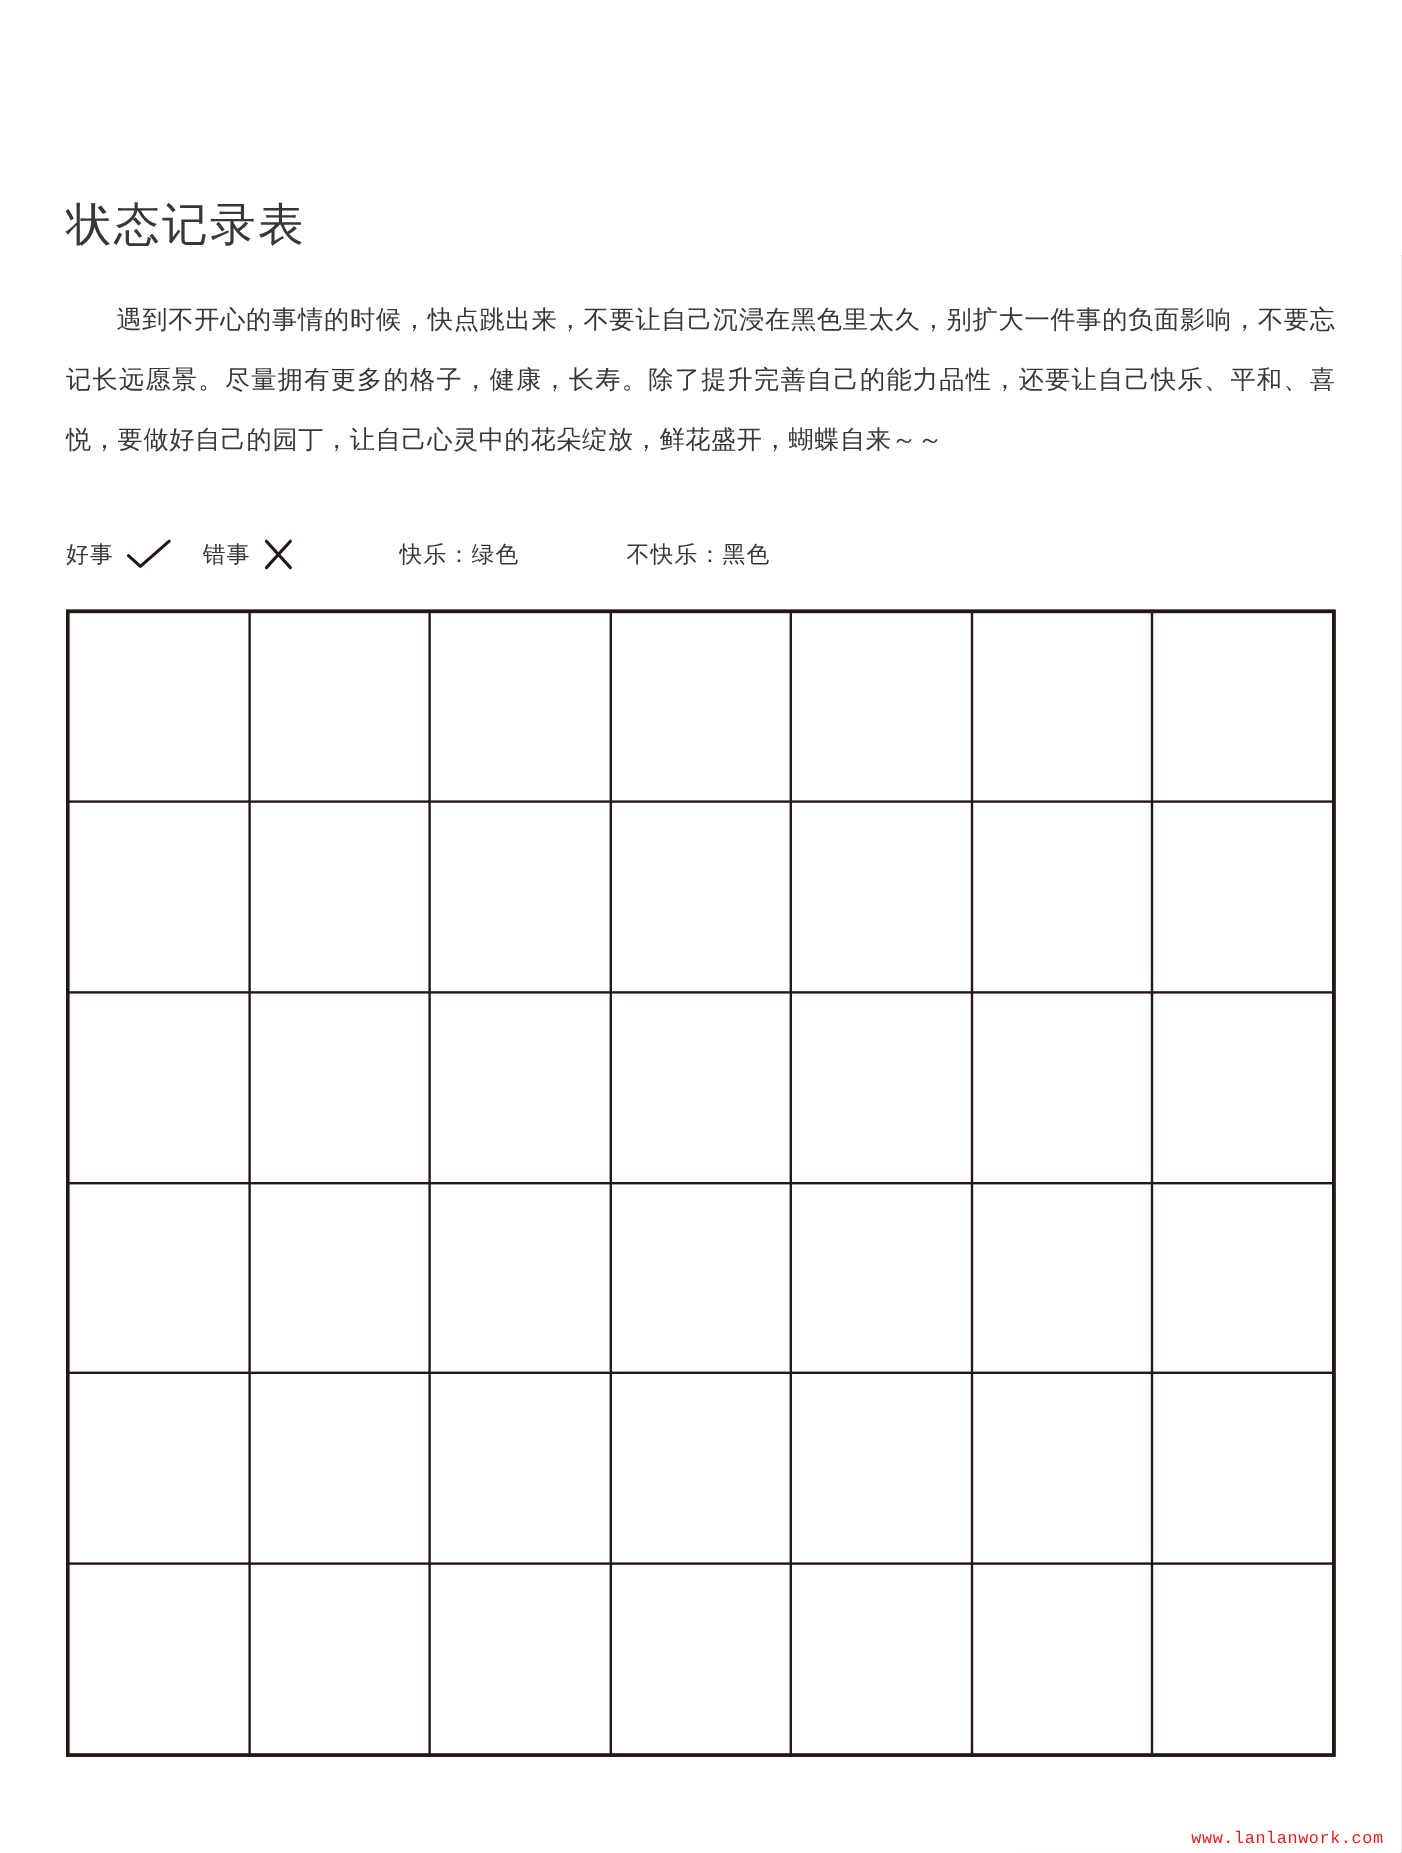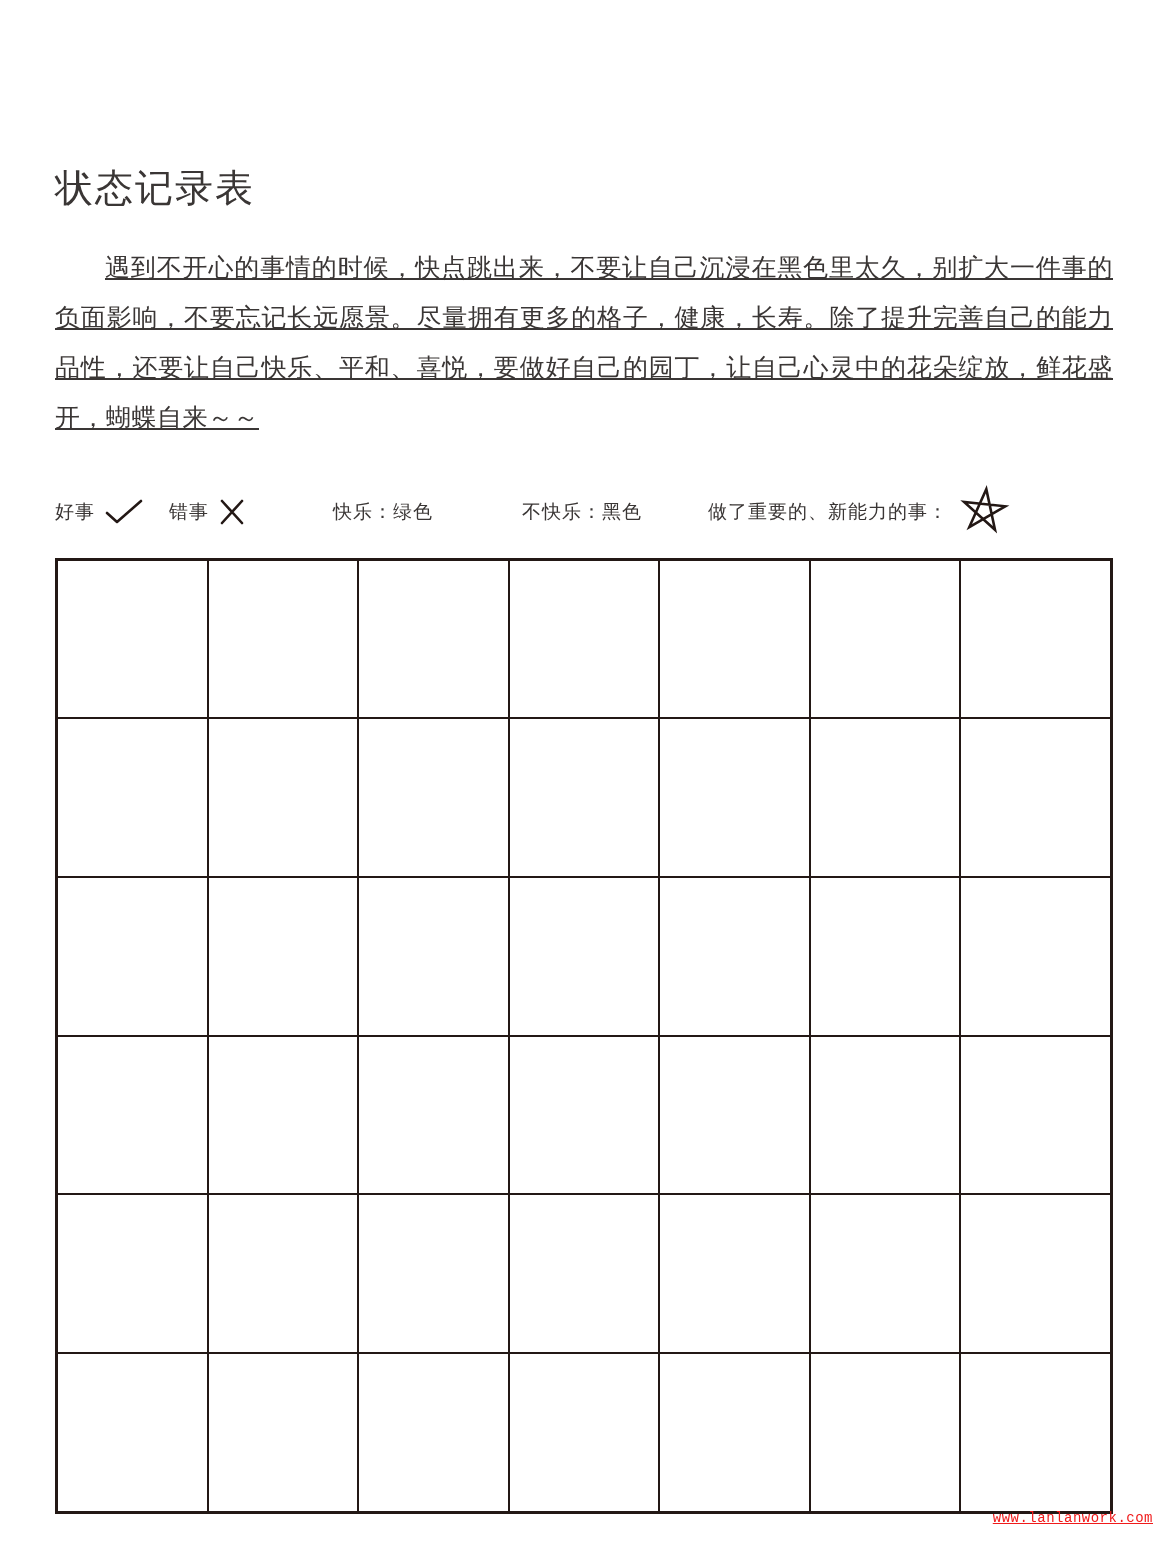--- a/index.html
+++ b/index.html
@@ -25,27 +25,26 @@
   .doc-title {
     padding-top: 166px;
     font-size: 38px;
     font-weight: 400;
     letter-spacing: 2px;
     line-height: 1.2;
     color: var(--text);
   }
   .intro {
     margin-top: 30px;
-    font-size: 25px;
+    font-size: 21px;
     line-height: 50px;
     text-align: justify;
     text-indent: 2em;
     letter-spacing: 0.5px;
     color: var(--text);
-    text-decoration: underline;
   }
   .legend {
     margin-top: 44px;
     display: flex;
     align-items: center;
     font-size: 19px;
     height: 52px;
     color: var(--text);
     white-space: nowrap;
   }
@@ -64,26 +63,25 @@
     height: 956px;
     display: grid;
     background: var(--grid_line);
     border: 3px solid var(--grid_line);
     grid-gap: 2px;
   }
   .record-grid .cell { background: #ffffff; }
   .watermark {
     position: absolute;
     right: 15px;
-    bottom: 18px;
+    bottom: 3px;
     font-family: "Liberation Mono", "DejaVu Sans Mono", monospace;
     font-size: 14px;
     letter-spacing: 0.5px;
     color: var(--watermark);
-    text-decoration: underline;
   }
 </style>
 </head>
 <body>
 
 <div class="page">
 
   <h1 class="doc-title">状态记录表</h1>
 
   <p class="intro">遇到不开心的事情的时候，快点跳出来，不要让自己沉浸在黑色里太久，别扩大一件事的负面影响，不要忘记长远愿景。尽量拥有更多的格子，健康，长寿。除了提升完善自己的能力品性，还要让自己快乐、平和、喜悦，要做好自己的园丁，让自己心灵中的花朵绽放，鲜花盛开，蝴蝶自来～～</p>
@@ -109,30 +107,20 @@
     </div>
 
     <div class="legend-item sp-a">
       <span class="lbl">快乐：绿色</span>
     </div>
 
     <div class="legend-item sp-b">
       <span class="lbl">不快乐：黑色</span>
     </div>
 
-    <div class="legend-item">
-      <span class="lbl">做了重要的、新能力的事：</span>
-      <span class="icon icon-star">
-        <svg width="52" height="54" viewBox="0 0 52 54">
-          <g transform="rotate(6 26 28)">
-            <path d="M26 6 L38.9 45.5 L5.3 21.1 L46.7 21.1 L13.1 45.5 Z" fill="none" stroke="var(--grid_line)" stroke-width="2.6" stroke-linejoin="miter"></path>
-          </g>
-        </svg>
-      </span>
-    </div>
 
   </div>
 
   <div class="record-grid" style="grid-template-columns: repeat(7, 1fr); grid-template-rows: repeat(6, 1fr);">
       <div class="cell"></div>
       <div class="cell"></div>
       <div class="cell"></div>
       <div class="cell"></div>
       <div class="cell"></div>
       <div class="cell"></div>

